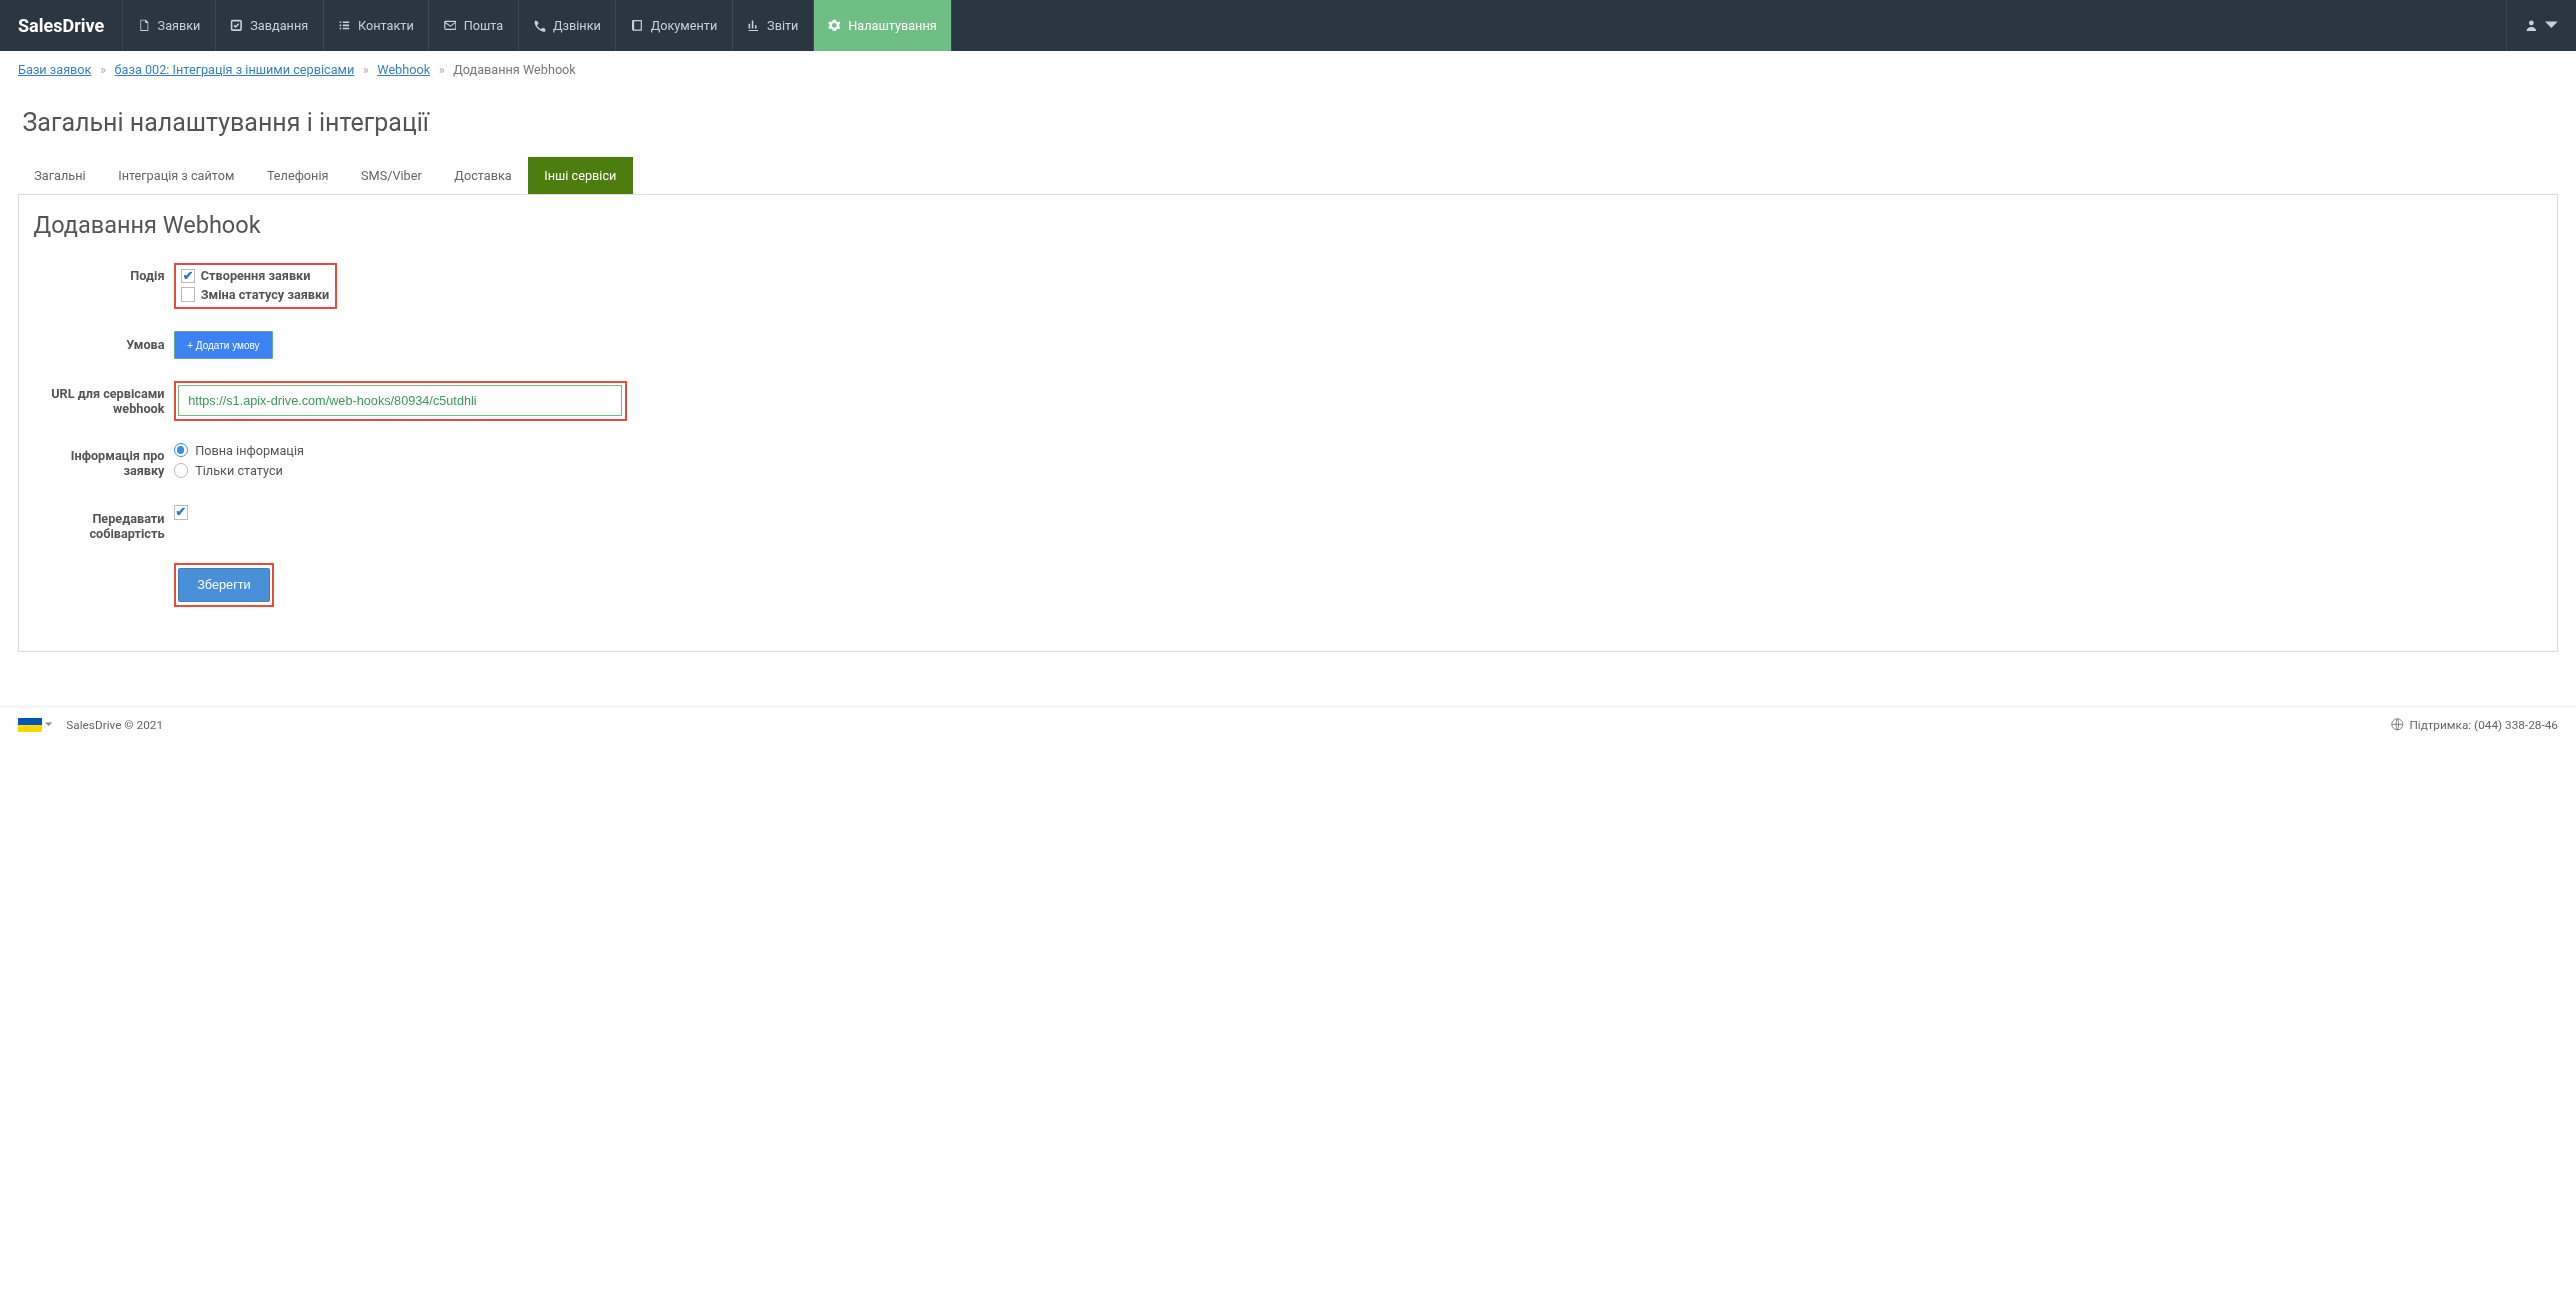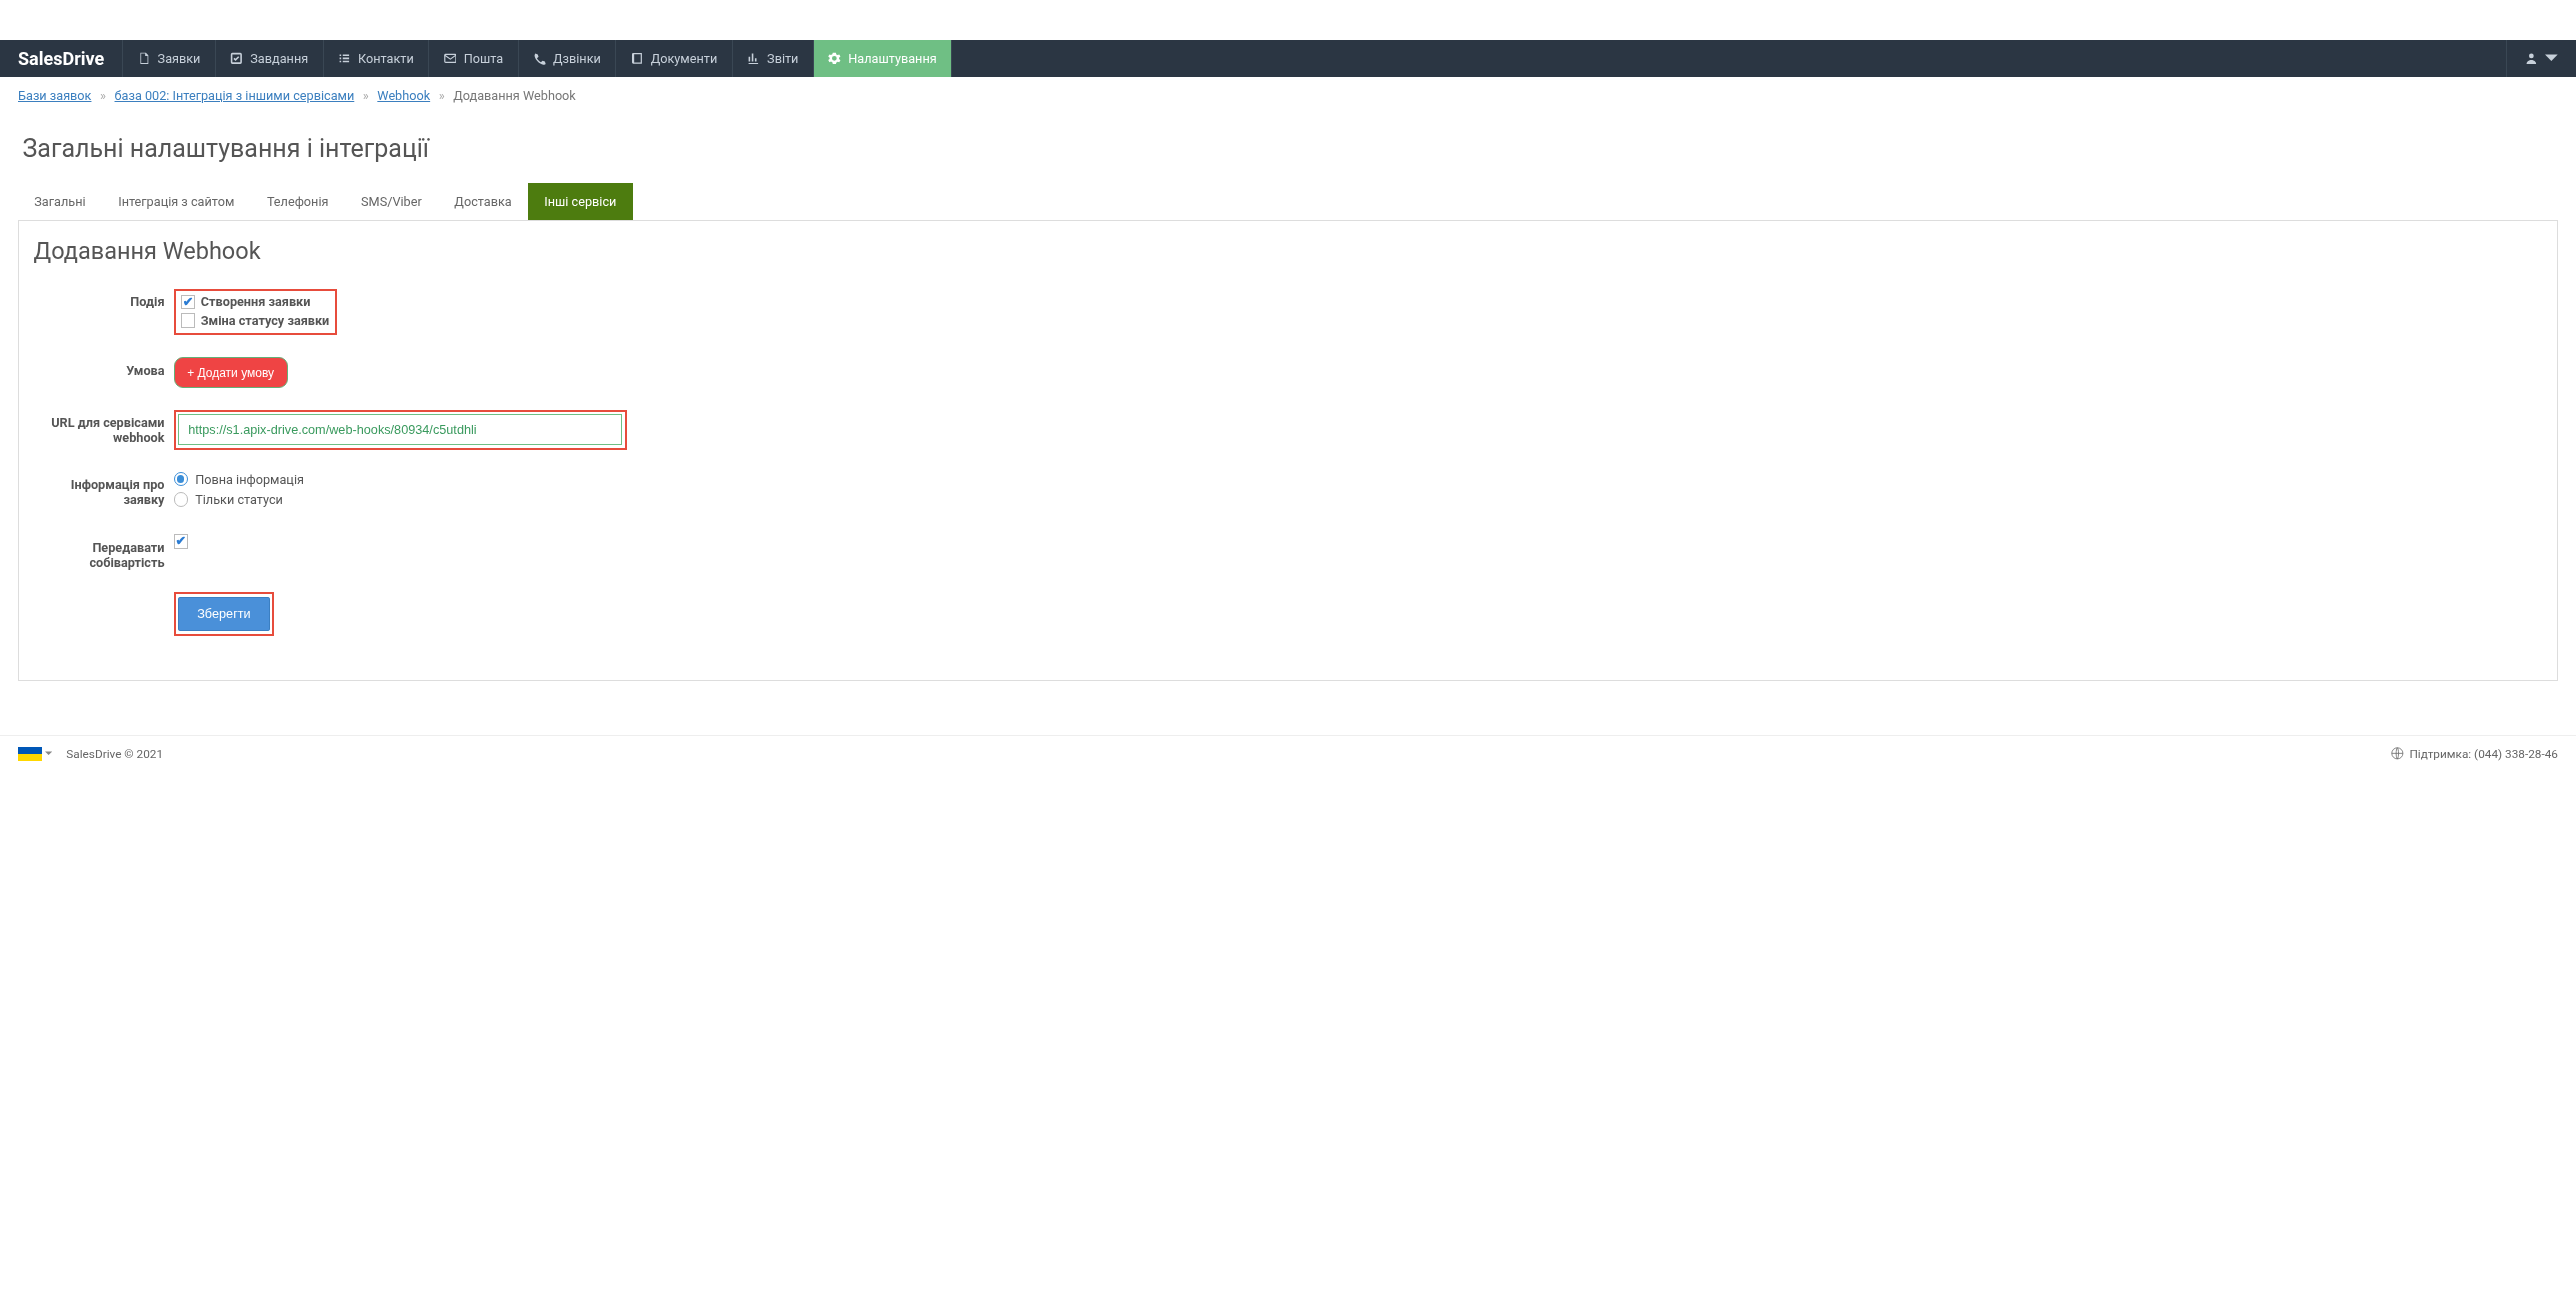--- a/index.html
+++ b/index.html
@@ -1,17 +1,17 @@
 <!DOCTYPE html>
 <html style="font-size:14.5px"><head>
 <meta charset="utf-8">
 <style>
 * { box-sizing: border-box; margin: 0; padding: 0; }
 body { font-family: -apple-system, BlinkMacSystemFont, "Segoe UI", Roboto, Arial, sans-serif; font-size: 12.7px; color: #555; background: #fff; }
-.topnav { background: #2b3643; height: 37px; display: flex; align-items: stretch; margin-top: 40px; }
+.topnav { background: #2b3643; height: 51px; display: flex; align-items: stretch; }
 .brand { font-size: 18px; font-weight: 700; color: #fff; padding: 0 18px; display: flex; align-items: center; }
 .nav-item { display: flex; align-items: center; padding: 0 14.5px; color: #c7d0da; gap: 7.2px; border-left: 0.9px solid #3a4754; cursor: pointer; font-size: 12.7px; }
 .nav-item.active { background: #6fbf84; color: #fff; }
 .nav-item svg { width: 12.7px; height: 12.7px; }
 .nav-spacer { flex: 1; border-left: 0.9px solid #3a4754; }
 .user-menu { display: flex; align-items: center; padding: 0 18px; color: #c7d0da; gap: 7.2px; border-left: 0.9px solid #3a4754; cursor: pointer; }
 .user-menu svg { width: 12.7px; height: 12.7px; }
 .breadcrumb { padding: 11px 18px; font-size: 12.7px; color: #888; }
 .breadcrumb a { color: #3b7fbf; text-decoration: underline; }
 .breadcrumb .sep { color: #aaa; margin: 0 5.4px; }
@@ -25,21 +25,21 @@
 .content-box { border: 0.9px solid #ddd; padding: 16.3px 14.5px 22px; }
 .section-title { font-size: 23.5px; font-weight: 400; color: #555; margin-bottom: 23.5px; }
 .form-row { display: flex; align-items: flex-start; margin-bottom: 22px; }
 .form-label { width: 140px; min-width: 140px; text-align: right; font-weight: 700; color: #555; padding-right: 9px; padding-top: 5.4px; font-size: 12.7px; line-height: 1.2; }
 .form-control { flex: 1; }
 .highlight-red { border: 2.7px solid #e74c3c; padding: 1.8px 5.4px 3.6px; display: inline-block; }
 .chk-row { display: flex; align-items: center; gap: 5.4px; padding: 1.8px 0; }
 .chk { width: 14.5px; height: 14.5px; border: 0.9px solid #bbb; display: flex; align-items: center; justify-content: center; background: #fff; cursor: pointer; }
 .chk.checked::after { content: '✔'; color: #2b7cd3; font-size: 12.7px; line-height: 1; font-weight: bold; }
 .chk-label { font-weight: 700; color: #555; font-size: 12.7px; }
-.btn-green { background: #ef4444; color: #fff; border: 0.9px solid #63b078; padding: 7.2px 12.7px; cursor: pointer; font-size: 12px; border-radius: 9px; }
+.btn-green { background: #3b82f6; color: #fff; border: 0.9px solid #63b078; padding: 7.2px 12.7px; cursor: pointer; font-size: 10px; border-radius: 1px; }
 .input-text { width: 444px; padding: 7.2px 9px; border: 0.9px solid #6fbf84; color: #3a9a5e; font-size: 12.7px; background: #fff; }
 .input-wrap { border: 2.7px solid #e74c3c; padding: 2.7px; display: inline-block; }
 .radio-row { display: flex; align-items: center; gap: 7.2px; margin-bottom: 5.4px; }
 .radio { width: 14.5px; height: 14.5px; border: 1.8px solid #bbb; border-radius: 50%; display: flex; align-items: center; justify-content: center; cursor: pointer; }
 .radio.selected { border-color: #3b8ed8; }
 .radio.selected::after { content: ''; width: 7.2px; height: 7.2px; background: #3b8ed8; border-radius: 50%; }
 .radio-label { color: #555; font-size: 12.7px; }
 .btn-blue { background: #4a90d9; color: #fff; border: 0.9px solid #3b7fc2; padding: 9px 18px; cursor: pointer; font-size: 12.7px; border-radius: 1.8px; }
 .btn-blue-wrap { border: 2.7px solid #e74c3c; padding: 2.7px; display: inline-block; }
 .footer { display: flex; align-items: center; justify-content: space-between; padding: 11px 18px; color: #666; font-size: 11.8px; border-top: 0.9px solid #eee; margin-top: 27px; }

